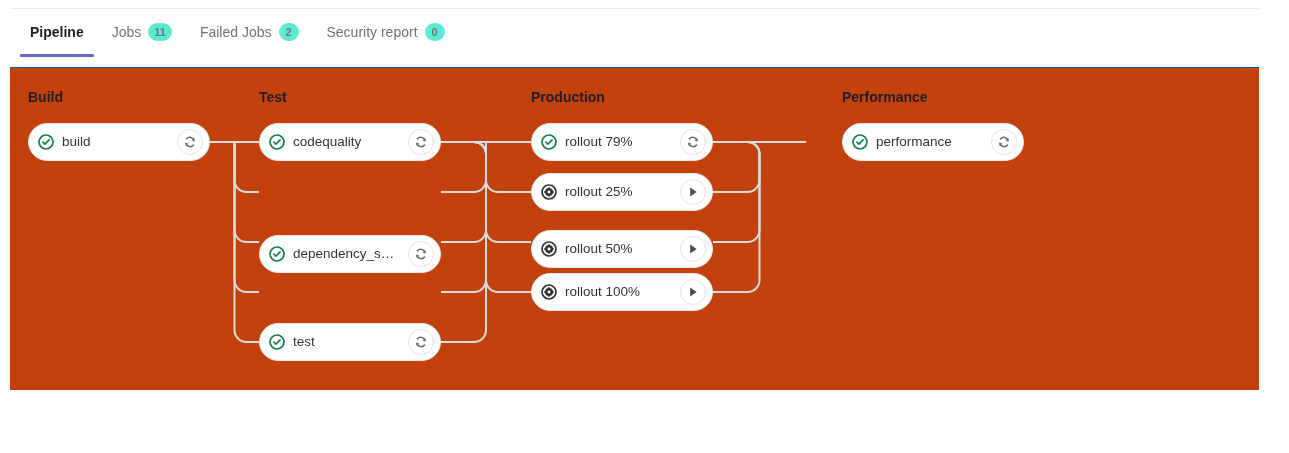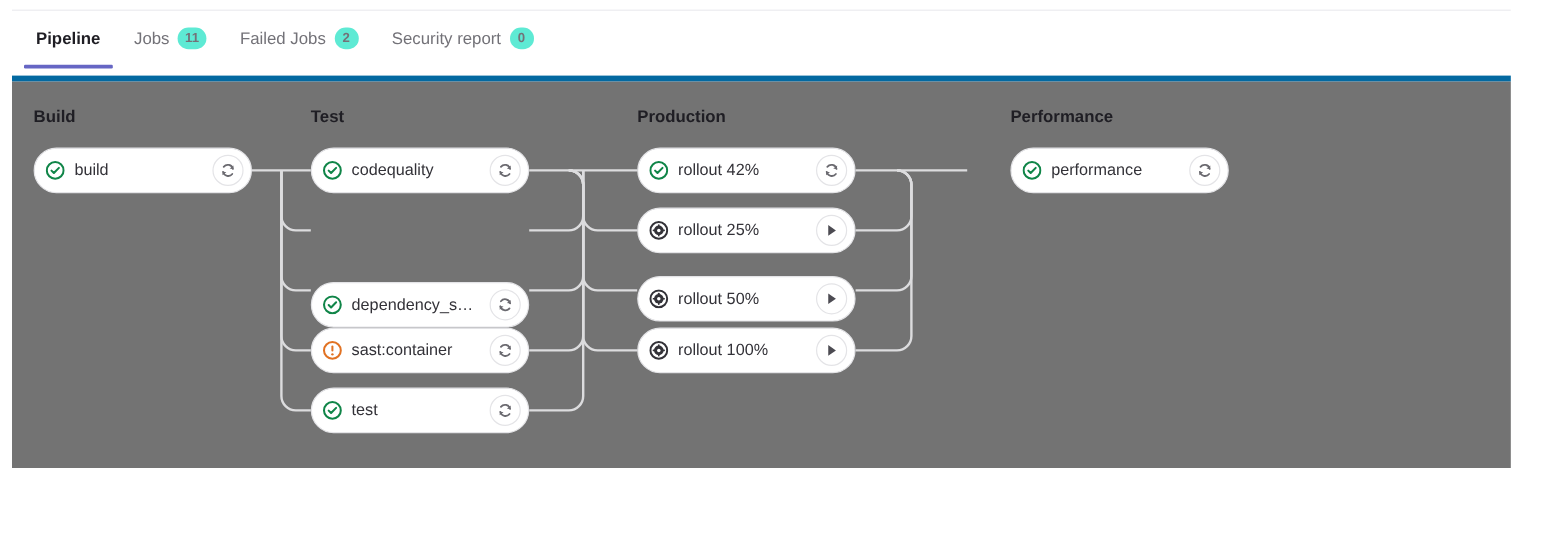--- a/index.html
+++ b/index.html
@@ -29,21 +29,21 @@
 
   
   .tabbar {
     position: absolute;
     left: 10px;
     top: 22px;
     width: 1249px;
     height: 46px;
     display: flex;
     align-items: flex-start;
-    border-bottom: 5px solid #0369a1;
+    border-bottom: 1px solid #0369a1;
     box-sizing: border-box;
   }
   .tab {
     display: flex;
     align-items: center;
     gap: 7px;
     padding: 0 10px 14px 10px;
     margin-right: 8px;
     font-size: 14px;
     color: #737278;
@@ -83,21 +83,21 @@
     line-height: 18px;
   }
 
   
   .pipeline {
     position: absolute;
     left: 10px;
     top: 68px;
     width: 1249px;
     height: 322px;
-    background: #737373;
+    background: #c2410c;
     overflow: hidden;
   }
   .edges {
     position: absolute;
     left: 0;
     top: 0;
     width: 1249px;
     height: 322px;
     pointer-events: none;
   }
@@ -250,36 +250,20 @@
           <span class="job-name">dependency_s…</span>
           <button class="job-action">
             <svg width="14" height="14" viewBox="0 0 16 16" xmlns="http://www.w3.org/2000/svg">
               <path d="M12.7 6.6 A5 5 0 0 0 3.9 4.6" fill="none" stroke="#6b6a70" stroke-width="1.7" stroke-linecap="round"></path>
               <path d="M3.3 9.4 A5 5 0 0 0 12.1 11.4" fill="none" stroke="#6b6a70" stroke-width="1.7" stroke-linecap="round"></path>
               <path d="M13.3 3.4 L13.0 6.9 L9.6 6.3 Z" fill="#6b6a70"></path>
               <path d="M2.7 12.6 L3.0 9.1 L6.4 9.7 Z" fill="#6b6a70"></path>
             </svg>
           </button>
         </div>
-        <div class="job" style="left: 0px; top: 205px;">
-          <span class="job-status"><svg width="16" height="16" viewBox="0 0 16 16" xmlns="http://www.w3.org/2000/svg">
-              <circle cx="8" cy="8" r="7" fill="#fff" stroke="#e17223" stroke-width="1.7"></circle>
-              <rect x="7.15" y="3.9" width="1.7" height="5.0" rx="0.85" fill="#e17223"></rect>
-              <circle cx="8" cy="11.3" r="1.0" fill="#e17223"></circle>
-            </svg></span>
-          <span class="job-name">sast:container</span>
-          <button class="job-action">
-            <svg width="14" height="14" viewBox="0 0 16 16" xmlns="http://www.w3.org/2000/svg">
-              <path d="M12.7 6.6 A5 5 0 0 0 3.9 4.6" fill="none" stroke="#6b6a70" stroke-width="1.7" stroke-linecap="round"></path>
-              <path d="M3.3 9.4 A5 5 0 0 0 12.1 11.4" fill="none" stroke="#6b6a70" stroke-width="1.7" stroke-linecap="round"></path>
-              <path d="M13.3 3.4 L13.0 6.9 L9.6 6.3 Z" fill="#6b6a70"></path>
-              <path d="M2.7 12.6 L3.0 9.1 L6.4 9.7 Z" fill="#6b6a70"></path>
-            </svg>
-          </button>
-        </div>
         <div class="job" style="left: 0px; top: 255px;">
           <span class="job-status"><svg width="16" height="16" viewBox="0 0 16 16" xmlns="http://www.w3.org/2000/svg">
               <circle cx="8" cy="8" r="7" fill="#fff" stroke="#108548" stroke-width="1.7"></circle>
               <path d="M4.9 8.2 L6.9 10.2 L11.1 5.9" fill="none" stroke="#108548" stroke-width="1.7" stroke-linecap="round" stroke-linejoin="round"></path>
             </svg></span>
           <span class="job-name">test</span>
           <button class="job-action">
             <svg width="14" height="14" viewBox="0 0 16 16" xmlns="http://www.w3.org/2000/svg">
               <path d="M12.7 6.6 A5 5 0 0 0 3.9 4.6" fill="none" stroke="#6b6a70" stroke-width="1.7" stroke-linecap="round"></path>
               <path d="M3.3 9.4 A5 5 0 0 0 12.1 11.4" fill="none" stroke="#6b6a70" stroke-width="1.7" stroke-linecap="round"></path>
@@ -289,21 +273,21 @@
           </button>
         </div>
       </div>
       <div class="stage" style="left: 521px; width: 218px; height: 322px;">
         <div class="stage-title" style="left: 0px;">Production</div>
         <div class="job" style="left: 0px; top: 55px;">
           <span class="job-status"><svg width="16" height="16" viewBox="0 0 16 16" xmlns="http://www.w3.org/2000/svg">
               <circle cx="8" cy="8" r="7" fill="#fff" stroke="#108548" stroke-width="1.7"></circle>
               <path d="M4.9 8.2 L6.9 10.2 L11.1 5.9" fill="none" stroke="#108548" stroke-width="1.7" stroke-linecap="round" stroke-linejoin="round"></path>
             </svg></span>
-          <span class="job-name">rollout 42%</span>
+          <span class="job-name">rollout 79%</span>
           <button class="job-action">
             <svg width="14" height="14" viewBox="0 0 16 16" xmlns="http://www.w3.org/2000/svg">
               <path d="M12.7 6.6 A5 5 0 0 0 3.9 4.6" fill="none" stroke="#6b6a70" stroke-width="1.7" stroke-linecap="round"></path>
               <path d="M3.3 9.4 A5 5 0 0 0 12.1 11.4" fill="none" stroke="#6b6a70" stroke-width="1.7" stroke-linecap="round"></path>
               <path d="M13.3 3.4 L13.0 6.9 L9.6 6.3 Z" fill="#6b6a70"></path>
               <path d="M2.7 12.6 L3.0 9.1 L6.4 9.7 Z" fill="#6b6a70"></path>
             </svg>
           </button>
         </div>
         <div class="job" style="left: 0px; top: 105px;">

